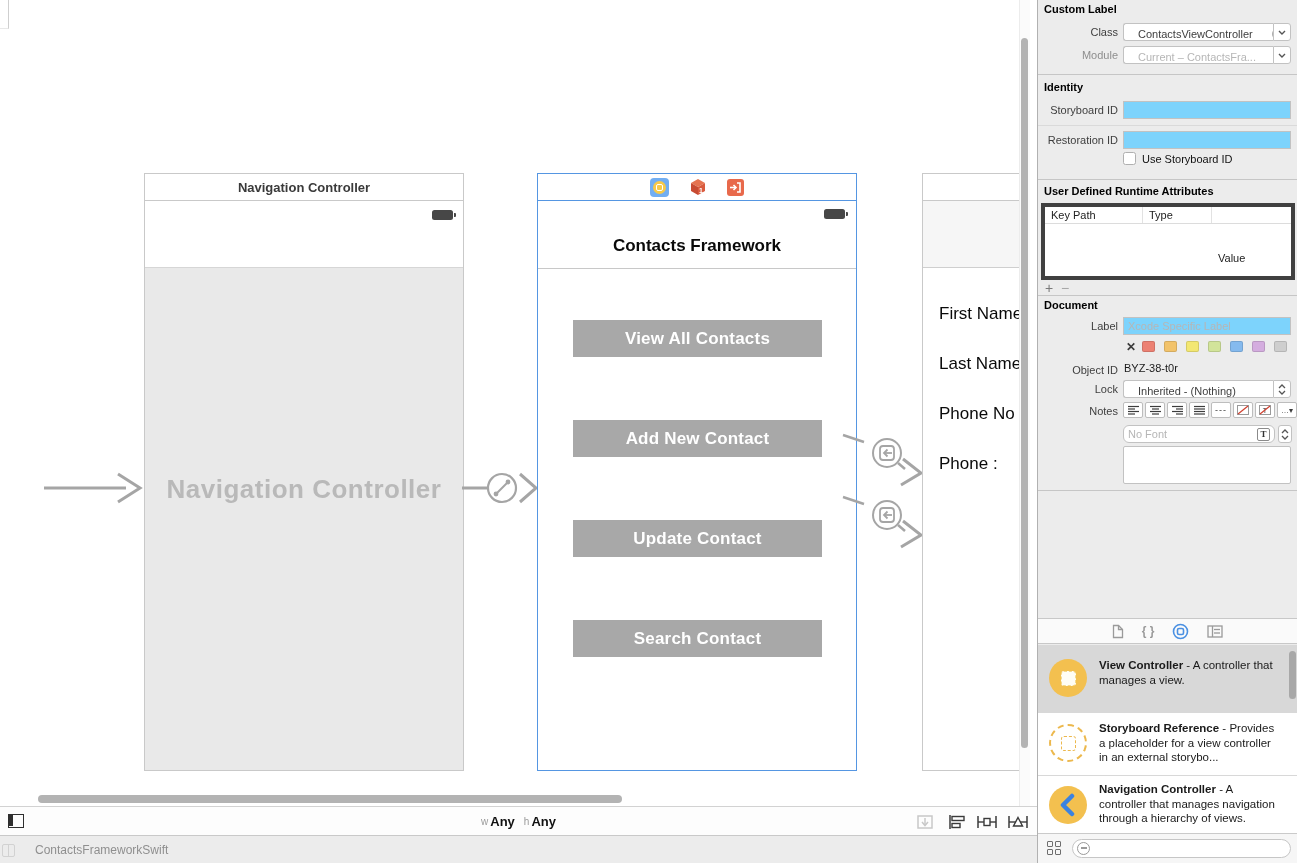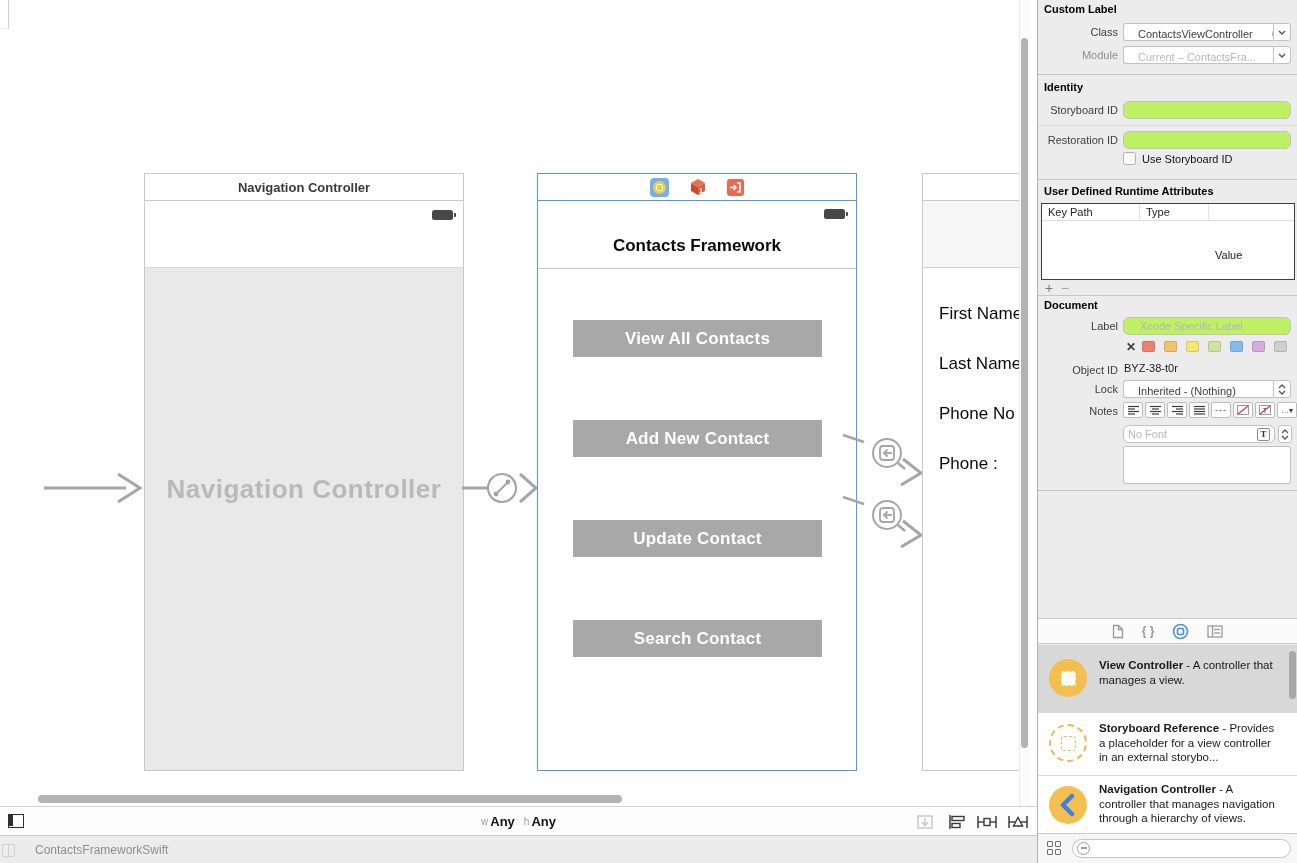--- a/index.html
+++ b/index.html
@@ -70,33 +70,33 @@
   .row-label.dim { color:#8e8e8e; }
   .field { position:absolute; background:#fff; border:1px solid #c2c2c2; border-radius:6px; font-size:11px; color:#1d1d1d; padding:0 4px; display:flex; align-items:center; }
   .placeholder { color:#b6b6b6; }
   .popup { position:absolute; display:flex; }
   .popup .txt { flex:1; background:#fff; border:1px solid #c2c2c2; border-right:none; border-radius:3px 0 0 3px; padding:0 14px; display:flex; align-items:flex-end; gap:19px; overflow:hidden; white-space:nowrap; }
   .popup .chev { width:18px; background:#fff; border:1px solid #c2c2c2; border-radius:0 3px 3px 0; display:flex; align-items:center; justify-content:center; }
   .circ-arrow { margin-left:auto; width:12px; height:12px; border-radius:50%; background:#adadad; color:#fff; font-size:9px; line-height:12px; text-align:center; flex:none; }
   .checkbox { position:absolute; width:13px; height:13px; background:#fff; border:1px solid #b0b0b0; border-radius:2.5px; }
 
   
-  .attr-table { position:absolute; left:3px; top:203px; width:254px; height:77px; background:#fff; border:1px solid #404040; }
+  .attr-table { position:absolute; left:3px; top:203px; width:254px; height:77px; background:#fff; border:4px solid #404040; }
   .attr-head { display:flex; height:17px; border-bottom:1px solid #dcdcdc; }
   .attr-col { padding:2px 0 0 6px; font-size:11px; color:#222; border-right:1px solid #e2e2e2; }
   .pm { position:absolute; font-size:14px; color:#7a7a7a; line-height:12px; }
 
   
   .swatch { position:absolute; width:13px; height:11px; border-radius:2px; border:1px solid rgba(0,0,0,0.12); }
   .clear-x { position:absolute; font-size:12px; font-weight:bold; color:#3c3c3c; }
   .nbtn { width:20px; height:16px; background:#fff; border:1px solid #bdbdbd; border-radius:2px; display:flex; align-items:center; justify-content:center; font-size:8px; color:#333; }
   .notes-toolbar { position:absolute; left:85px; top:402px; display:flex; gap:2px; }
   .tbox { width:13px; height:13px; border:1px solid #8a8a8a; border-radius:2px; font-family:"Liberation Serif", serif; font-size:9px; font-weight:bold; color:#333; display:flex; align-items:center; justify-content:center; margin-left:auto; flex:none; }
   textarea.notes { position:absolute; left:85px; top:446px; width:168px; height:38px; background:#fff; border:1px solid #c2c2c2; border-radius:2px; resize:none; font-family:"Liberation Sans", sans-serif; }
-  input.txt-input { position:absolute; background:#bef264; border:1px solid #c2c2c2; border-radius:6px; font-size:11px; padding:0 16px; font-family:"Liberation Sans", sans-serif; color:#1d1d1d; }
+  input.txt-input { position:absolute; background:#7dd3fc; border:1px solid #c2c2c2; border-radius:0; font-size:11px; padding:0 4px; font-family:"Liberation Sans", sans-serif; color:#1d1d1d; }
   input.txt-input::placeholder { color:#b6b6b6; opacity:1; }
 
   
   #lib-tabs { position:absolute; left:0; top:618px; width:100%; height:26px; background:#fafafa; border-top:1px solid #c8c8c8; border-bottom:1px solid #c8c8c8; display:flex; align-items:center; justify-content:center; gap:18px; }
   #lib-list { position:absolute; left:0; top:645px; width:100%; height:188px; background:#fff; overflow:hidden; }
   .lib-item { position:absolute; left:0; width:100%; }
   .lib-item.selected { background:#d8d8d8;padding-left:36px; }
   .lib-icon { position:absolute; left:11px; width:38px; height:38px; border-radius:50%; display:flex; align-items:center; justify-content:center; }
   .lib-icon.solid { background:var(--library-yellow); }
   .lib-icon.dashed { border:2px dashed #ecb84d; }

